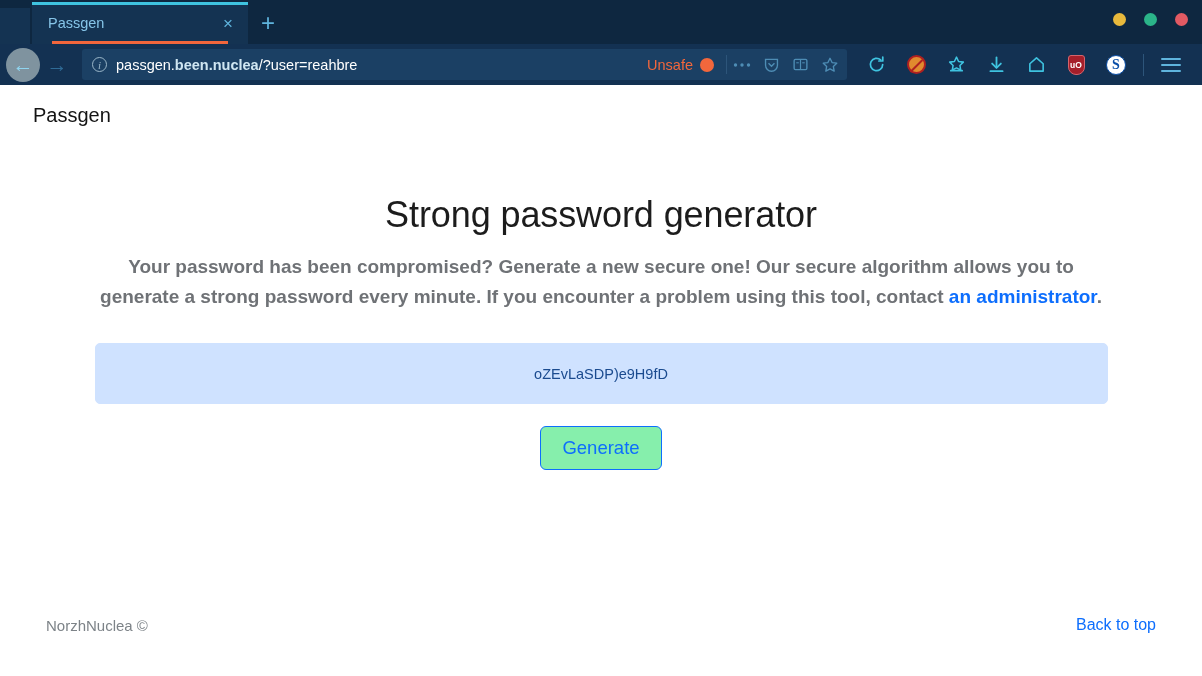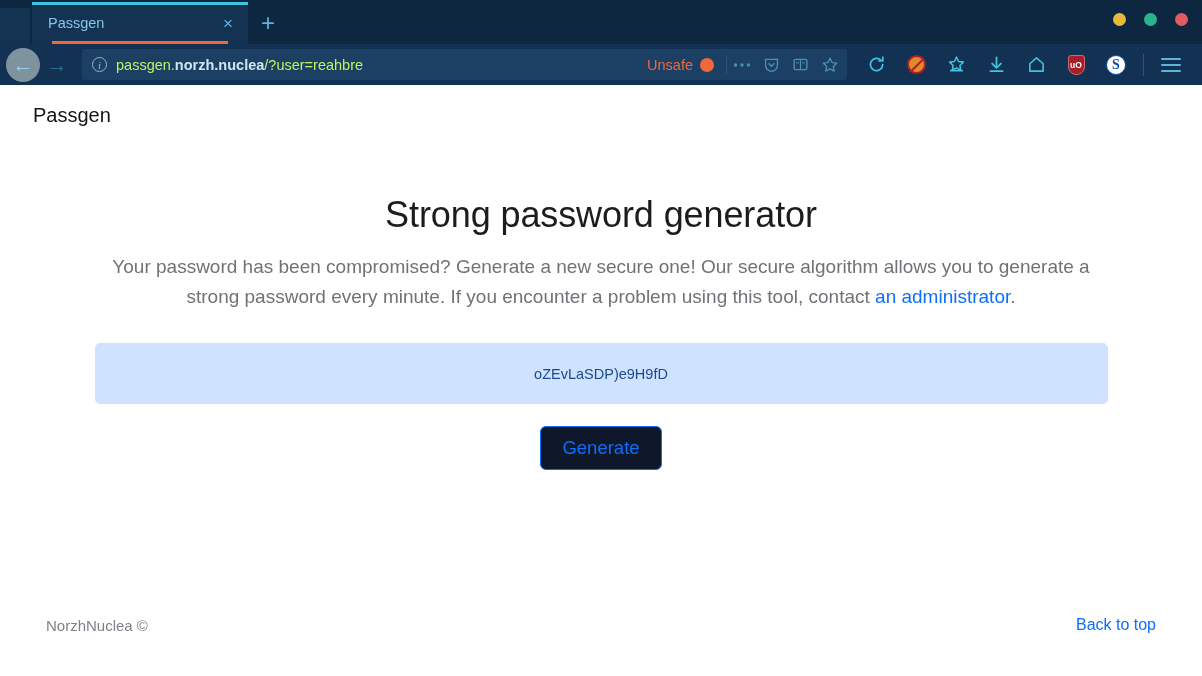--- a/index.html
+++ b/index.html
@@ -109,21 +109,21 @@
     display: flex; align-items: center; justify-content: center;
     font-family: "Liberation Serif", serif;
     flex: 0 0 auto; margin-right: 9px;
   }
   .url-text {
     font-size: 14.5px; color: #6f93ac;
     white-space: nowrap; overflow: hidden;
     flex: 1; min-width: 0;
   }
   .url-host { color: #cfe6f2; font-weight: bold; }
-  .url-sub  { color: #bef264; }
+  .url-sub  { color: #ffffff; }
   .unsafe-wrap {
     display: flex; align-items: center; gap: 7px;
     flex: 0 0 auto; margin-right: 6px; margin-left: 6px;
   }
   .unsafe-label { color: #f2673c; font-size: 14.5px; }
   .unsafe-dot { width: 14px; height: 14px; border-radius: 50%; background: #f2673c; }
   .url-sep {
     width: 1px; height: 19px; background: #2d557a;
     flex: 0 0 auto; margin: 0 6px;
   }
@@ -192,21 +192,21 @@
     font-weight: normal;
     color: #1c1c1c;
     letter-spacing: -0.1px;
   }
   .hero p {
     margin: 16px auto 0;
     width: 1015px;
     font-size: 19px;
     line-height: 30px;
     color: #6f7276;
-    font-weight: 400;
+    font-weight: 700;
   }
   .hero p a { color: #0d6efd; text-decoration: none; }
   .hero p .period { color: #6f7276; }
 
   .pwd-box {
     margin: 31px auto 0;
     width: 1013px;
     height: 61px;
     background: #cfe2ff;
     border: 1px solid #cfe2ff;
@@ -214,21 +214,21 @@
     display: flex; align-items: center; justify-content: center;
     color: #1b4b8f;
     font-size: 14.5px;
   }
   .gen-wrap { text-align: center; margin-top: 22px; }
   .gen-btn {
     display: inline-block;
     padding: 10px 21px;
     border: 1px solid #0d6efd;
     border-radius: 6px;
-    background: #0f172a;
+    background: #86efac;
     color: #0d6efd;
     font-size: 18.5px;
     font-family: "Liberation Sans", sans-serif;
     cursor: pointer;
     line-height: 1.2;
   }
 
   .footer {
     position: absolute;
     left: 0; right: 0; bottom: 42px;
@@ -266,21 +266,21 @@
 
     <div class="navbtn circled">
       <span class="arrow-glyph back">←</span>
     </div>
     <div class="navbtn">
       <span class="arrow-glyph dim">→</span>
     </div>
 
     <div class="urlbox">
       <span class="info-icon">i</span>
-      <span class="url-text"><span class="url-sub">passgen.</span><span class="url-host">norzh.nuclea</span><span class="url-sub">/?user=reahbre</span></span>
+      <span class="url-text"><span class="url-sub">passgen.</span><span class="url-host">been.nuclea</span><span class="url-sub">/?user=reahbre</span></span>
 
       <div class="unsafe-wrap">
         <span class="unsafe-label">Unsafe</span>
         <span class="unsafe-dot"></span>
       </div>
 
       <div class="url-sep"></div>
 
       <div class="url-icons">
         <span class="uicon">

